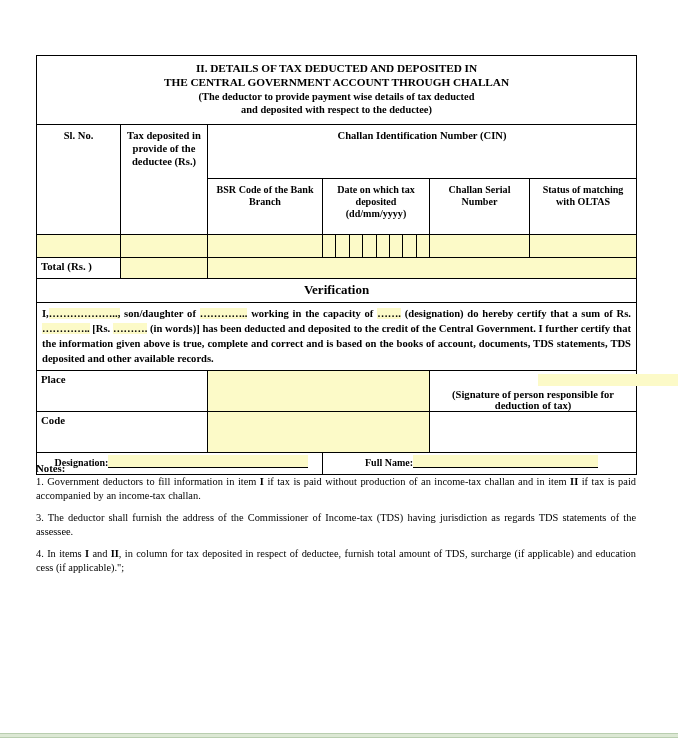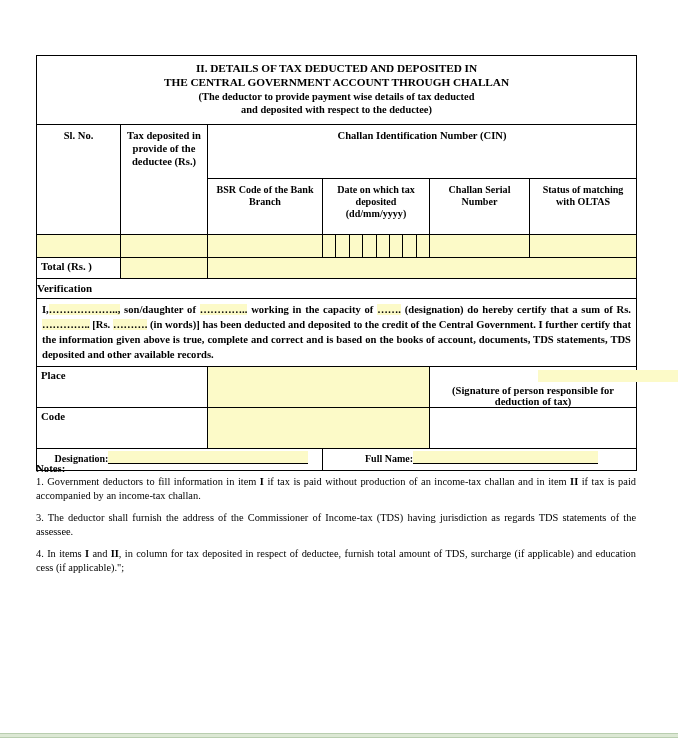--- a/index.html
+++ b/index.html
@@ -91,23 +91,23 @@
   .date-box {
     flex: 1 1 0;
     border-right: 1.1px solid #000000;
     box-sizing: border-box;
     background: #fcfac8;
   }
   .date-box:last-child { border-right: none; }
 
   
   .verif-title {
-    text-align: left;
-    font-weight: bold;
-    font-size: 11px;
+    text-align: center;
+    font-weight: bold;
+    font-size: 13px;
     padding: 3px 0 4px 0 !important;
   }
   .verif-body {
     font-weight: bold;
     font-size: 10.6px;
     line-height: 1.42;
     text-align: justify;
     text-align-last: left;
     padding: 3px 5px 4px 5px !important;
     hyphens: none;

